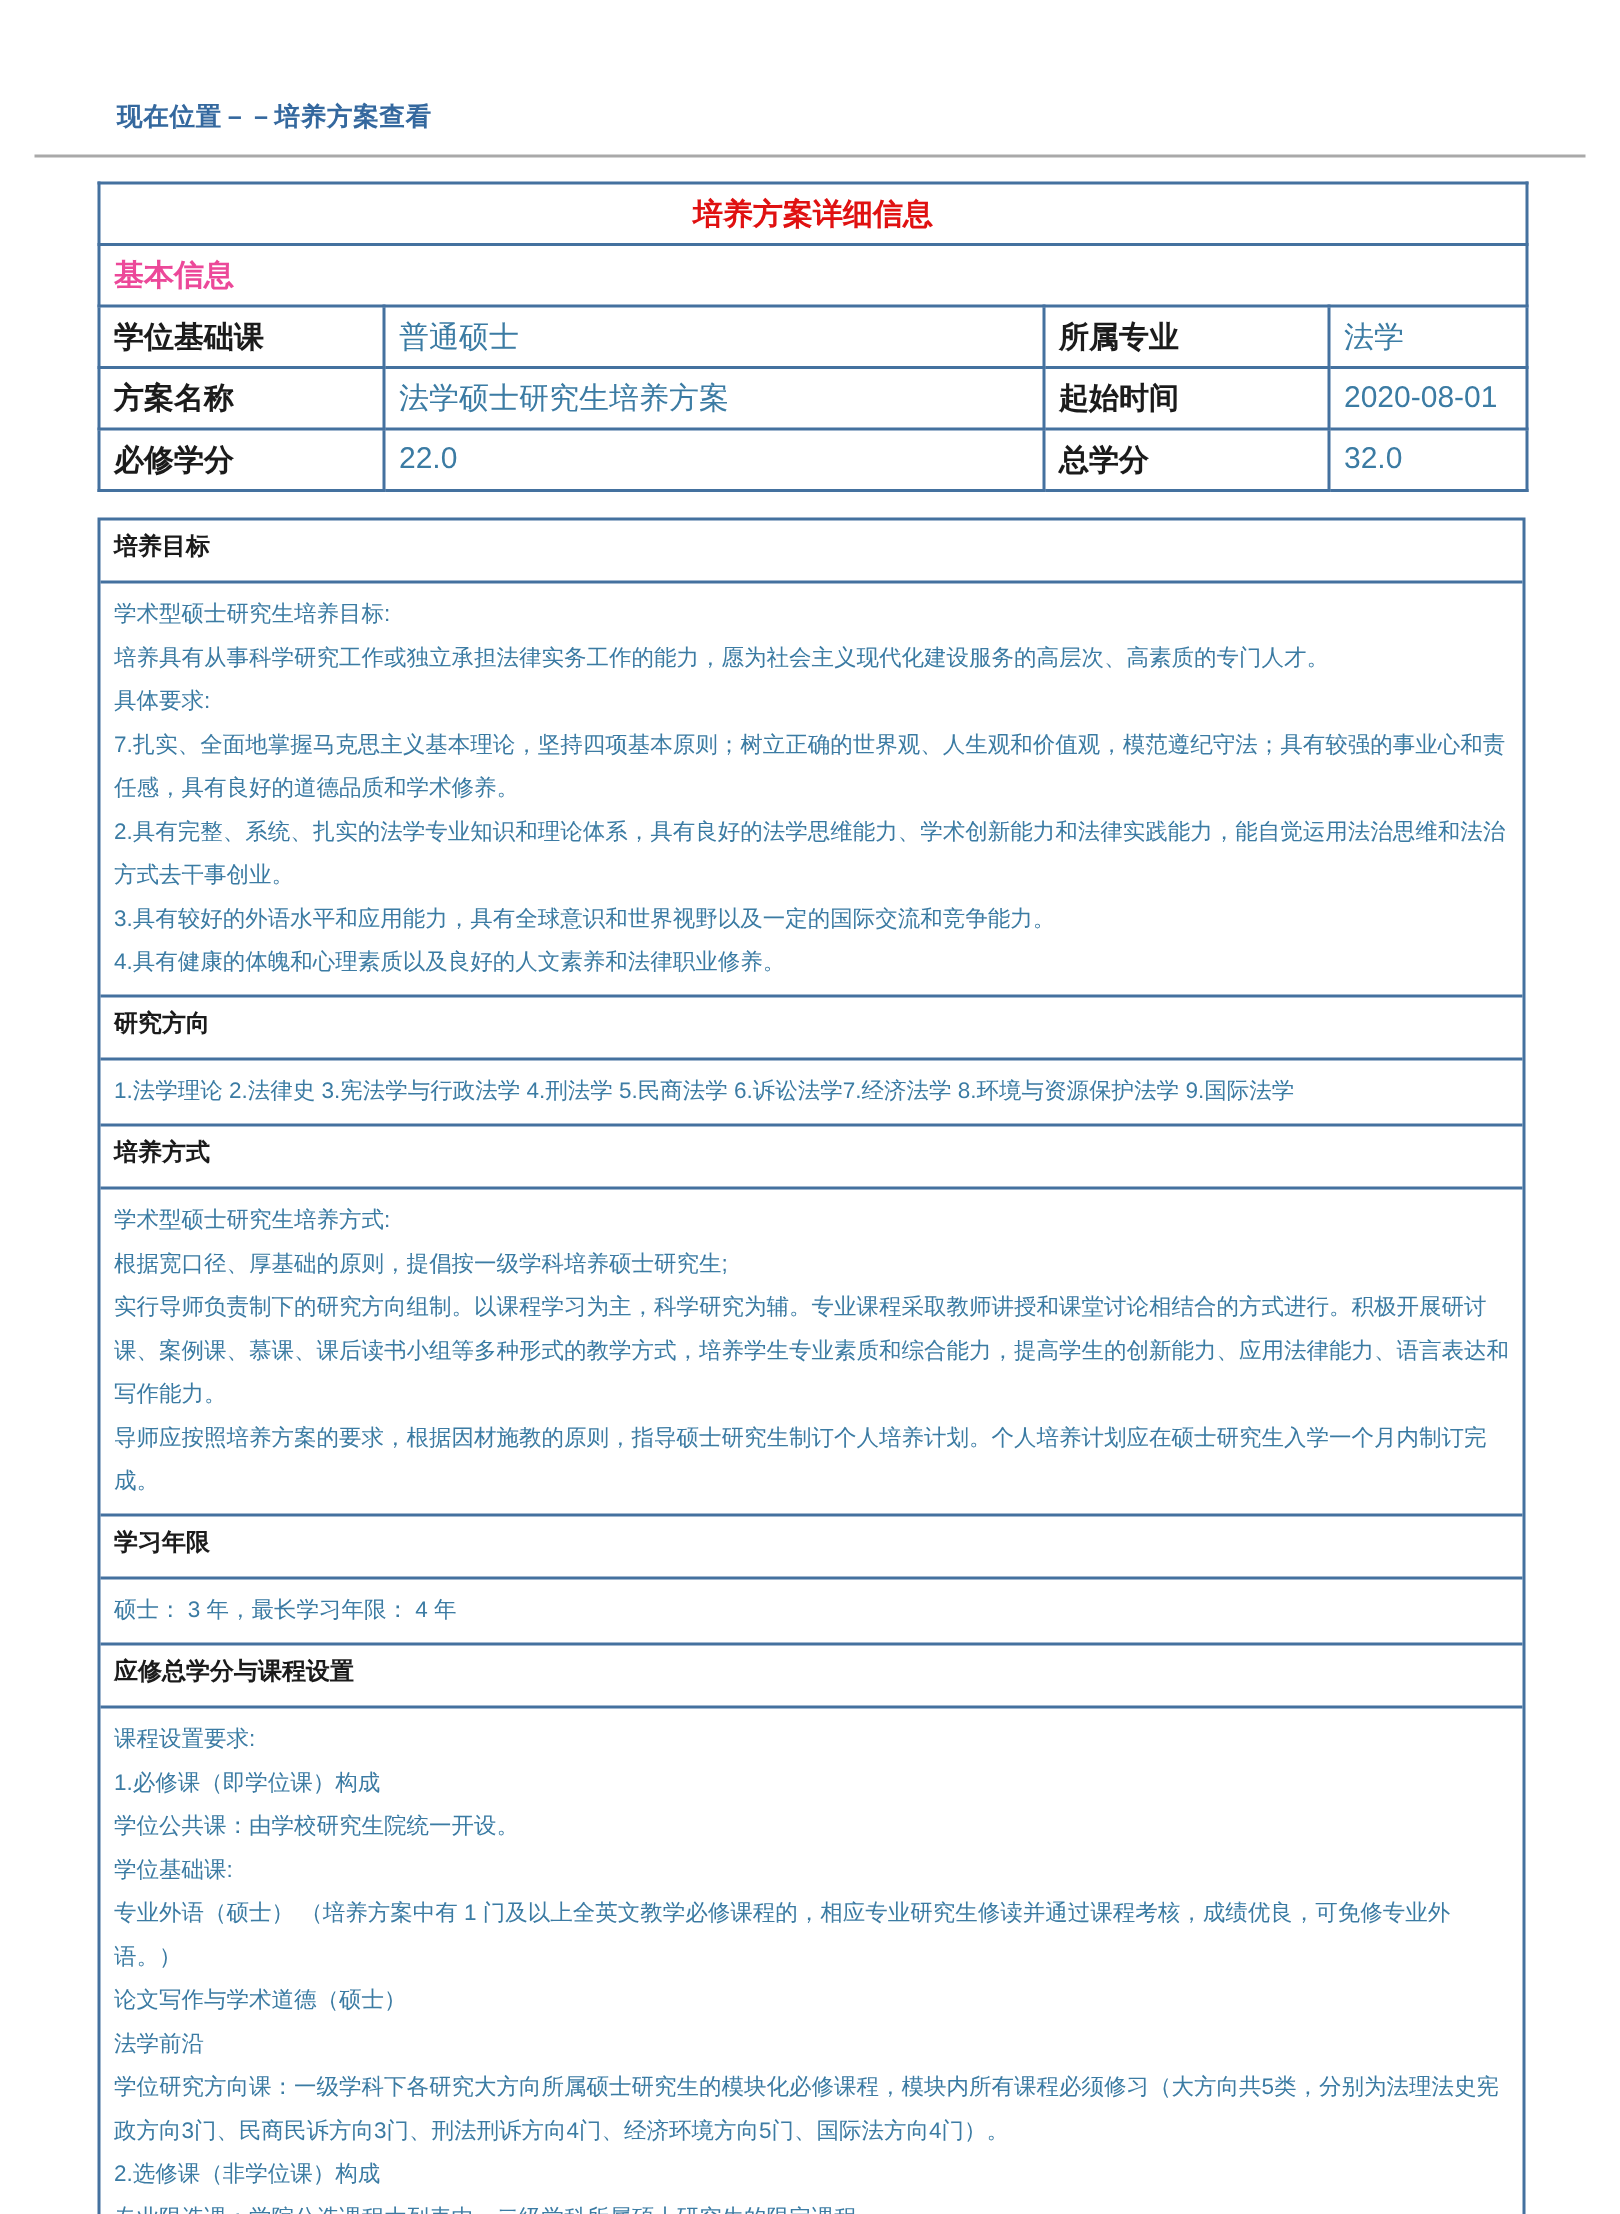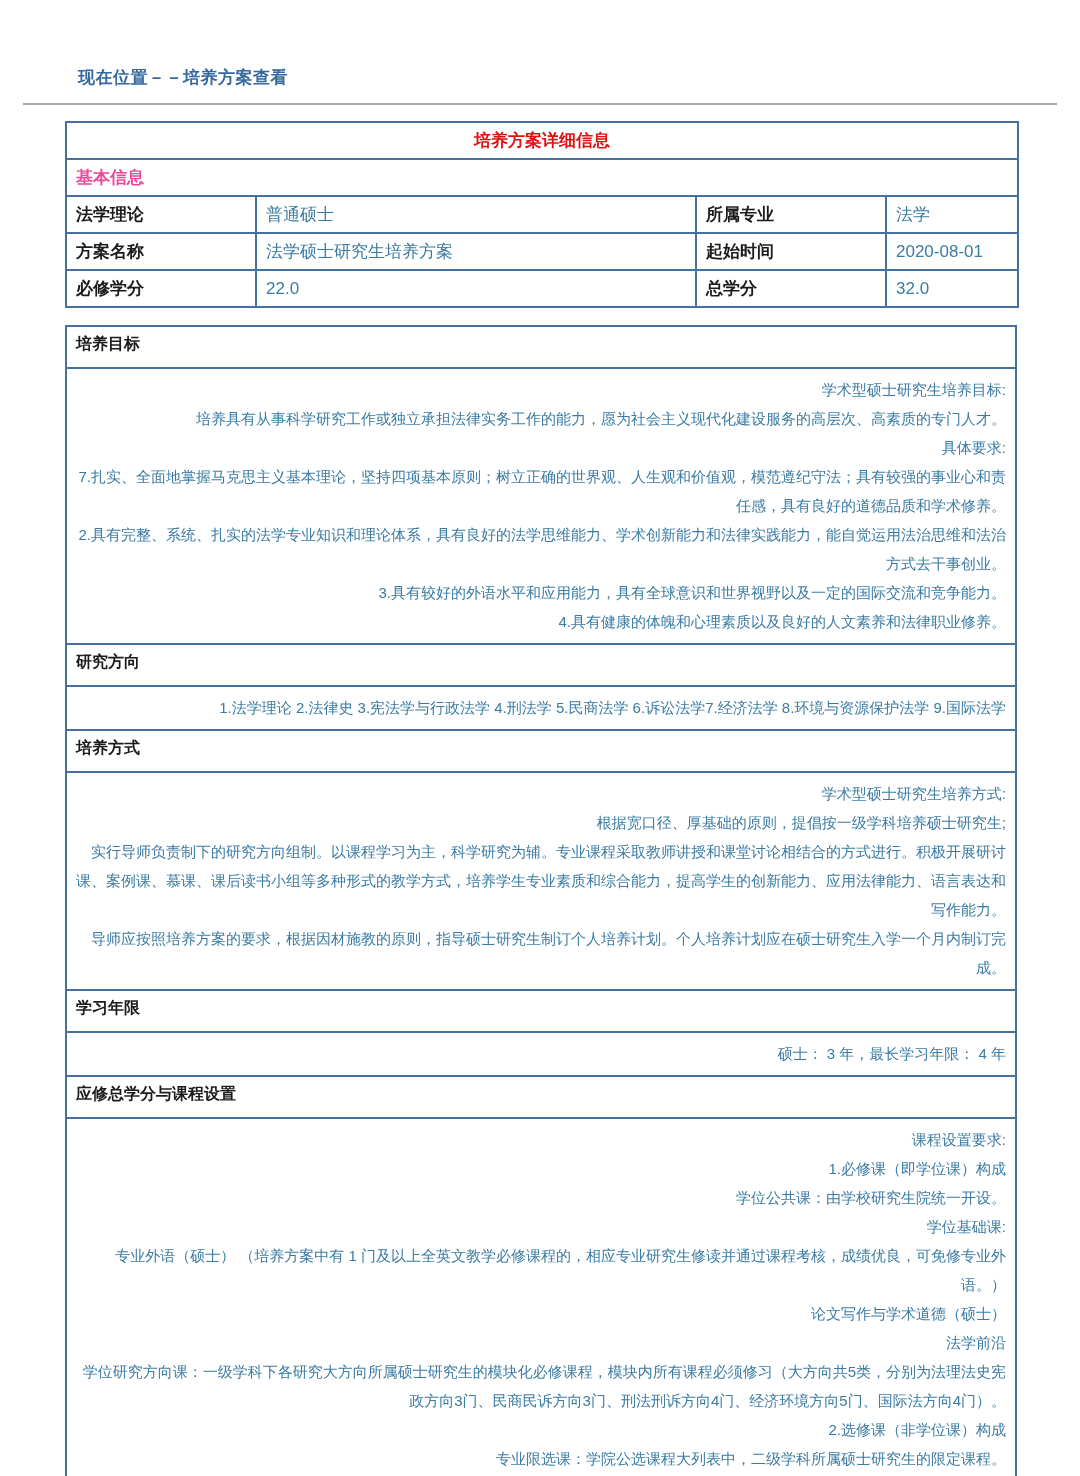--- a/index.html
+++ b/index.html
@@ -28,21 +28,21 @@
     margin: 16px 0 0 65px;
     width: 952px;
   }
   table.info-table {
     width: 952px;
     border-collapse: collapse;
     table-layout: fixed;
   }
   table.info-table td {
     border: 2px solid #44719f;
-    font-size: 17px;
+    font-size: 20px;
     padding: 6px 9px;
     height: 21px;
     vertical-align: middle;
     overflow: hidden;
     white-space: nowrap;
   }
   td.plan-title-cell {
     text-align: center;
     color: #e01111;
     font-weight: bold;
@@ -76,21 +76,20 @@
   .section-header:first-child {
     border-top: none;
   }
   .section-content {
     padding: 6px 9px 7px 9px;
   }
   .content-line {
     font-size: 15px;
     line-height: 29px;
     color: #3b7ba3;
-    text-align: right;
   }
 </style>
 </head>
 <body>
 
 <div class="breadcrumb">现在位置－－培养方案查看</div>
 
 <hr class="top-rule">
 
 <div class="main-area">
@@ -105,21 +104,21 @@
     <tbody>
       <tr>
         <td class="plan-title-cell" colspan="4">培养方案详细信息</td>
       </tr>
       <tr>
         <td class="section-head-cell" colspan="4">基本信息</td>
       </tr>
     </tbody>
     <tbody>
         <tr>
-          <td class="label-cell">法学理论</td>
+          <td class="label-cell">学位基础课</td>
           <td class="value-cell">普通硕士</td>
           <td class="label-cell">所属专业</td>
           <td class="value-cell">法学</td>
         </tr>
         <tr>
           <td class="label-cell">方案名称</td>
           <td class="value-cell">法学硕士研究生培养方案</td>
           <td class="label-cell">起始时间</td>
           <td class="value-cell">2020-08-01</td>
         </tr>

